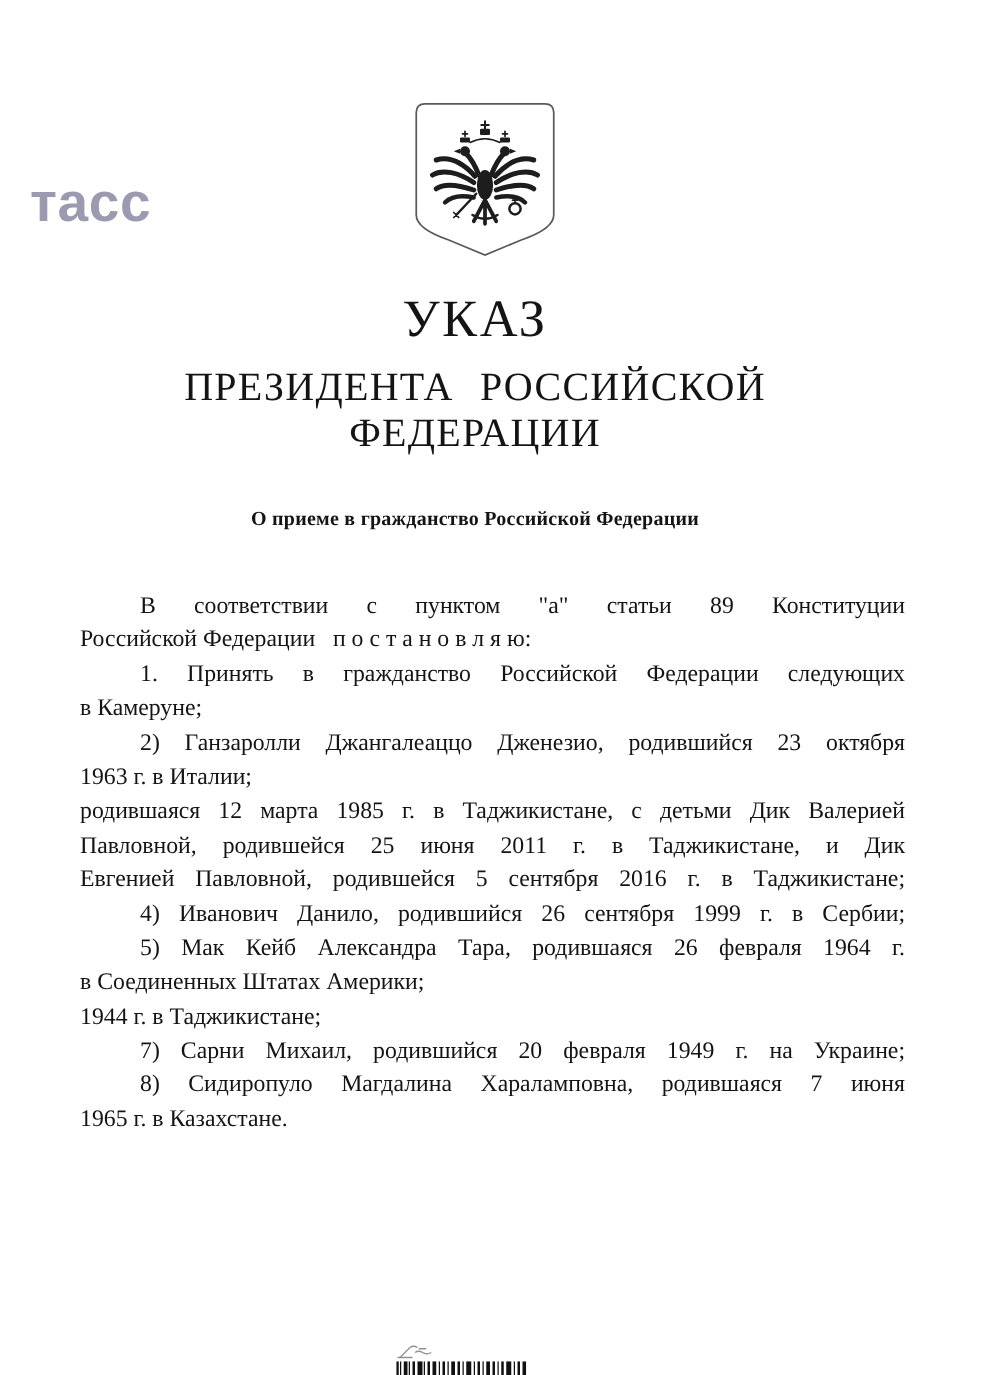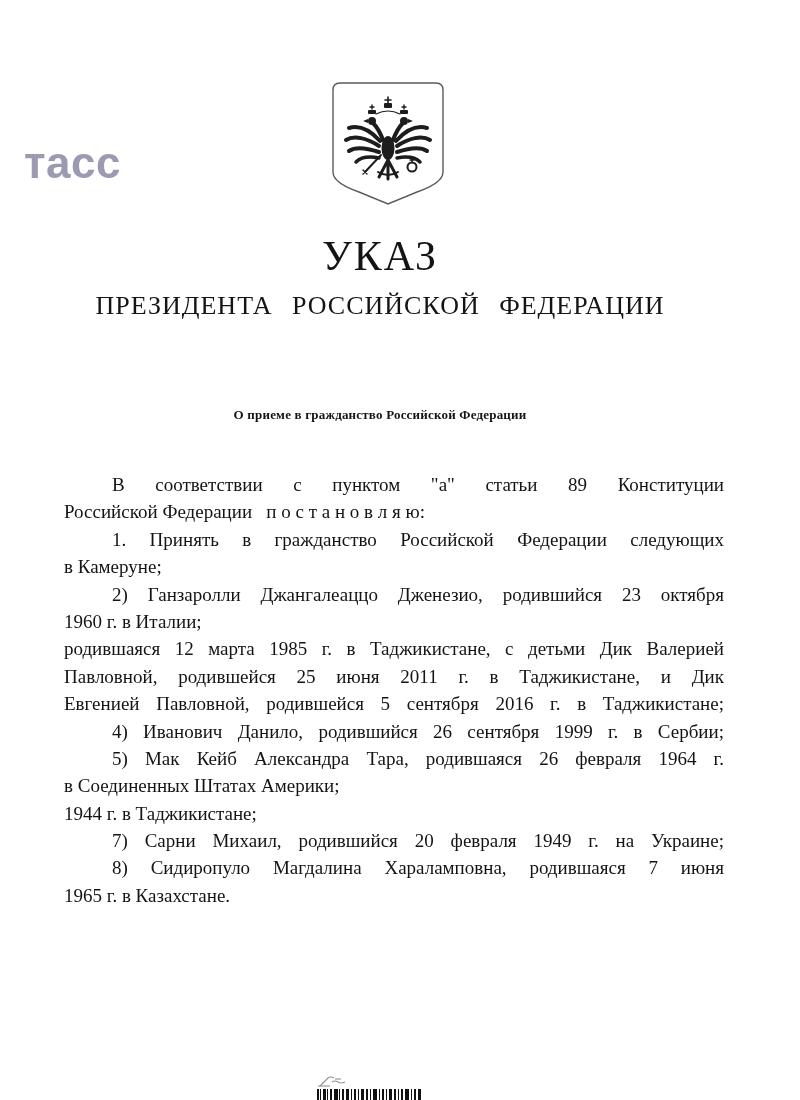--- a/index.html
+++ b/index.html
@@ -8,22 +8,22 @@
     font-family:"Liberation Serif", serif; color:#141414; overflow:hidden;margin-top:48px;
   }
   .tass {
     position:absolute; left:24px; top:93px;
     font-family:"Liberation Sans", sans-serif; font-weight:700;
     font-size:44px; line-height:1; letter-spacing:0.5px; color:#9c9ab0;
   }
   .emblem { position:absolute; left:332px; top:34px; }
   .title-block { position:absolute; left:50px; width:660px; text-align:center; }
   .decree-title { top:184px; font-size:42px; letter-spacing:2px; }
-  .decree-issuer { top:243px; font-size:26px; letter-spacing:1px; word-spacing:12px; }
-  .decree-subject { top:359px; font-size:13px; font-weight:700; letter-spacing:0.2px;text-align:center; }
+  .decree-issuer { top:243px; font-size:32px; letter-spacing:1px; word-spacing:12px; }
+  .decree-subject { top:359px; font-size:16px; font-weight:700; letter-spacing:0.2px;text-align:center; }
   .body {
     position:absolute; left:64px; top:423px; width:660px;
     font-size:19px;
   }
   .ln { line-height:27.4px; height:27.4px; }
   .j { text-align:justify; text-align-last:justify; }
   .in { text-indent:48px; }
   .smudge { position:absolute; left:316px; top:1026px; opacity:0.75; }
   .bars { position:absolute; left:317px; top:1041px; }
   .bdigits {
@@ -84,21 +84,21 @@
   <div class="title-block decree-issuer" style="position:absolute;">ПРЕЗИДЕНТА РОССИЙСКОЙ ФЕДЕРАЦИИ</div>
 
   <div class="title-block decree-subject" style="position:absolute;">О приеме в гражданство Российской Федерации</div>
 
   <div class="body">
     <div class="ln j in">В соответствии с пунктом "а" статьи 89 Конституции</div>
     <div class="ln">Российской Федерации&nbsp;&nbsp;&nbsp;п&nbsp;о&nbsp;с&nbsp;т&nbsp;а&nbsp;н&nbsp;о&nbsp;в&nbsp;л&nbsp;я&nbsp;ю:</div>
     <div class="ln j in">1. Принять в гражданство Российской Федерации следующих</div>
     <div class="ln">в Камеруне;</div>
     <div class="ln j in">2) Ганзаролли Джангалеаццо Дженезио, родившийся 23 октября</div>
-    <div class="ln">1960 г. в Италии;</div>
+    <div class="ln">1963 г. в Италии;</div>
     <div class="ln j">родившаяся 12 марта 1985 г. в Таджикистане, с детьми Дик Валерией</div>
     <div class="ln j">Павловной, родившейся 25 июня 2011 г. в Таджикистане, и Дик</div>
     <div class="ln j">Евгенией Павловной, родившейся 5 сентября 2016 г. в Таджикистане;</div>
     <div class="ln j in">4) Иванович Данило, родившийся 26 сентября 1999 г. в Сербии;</div>
     <div class="ln j in">5) Мак Кейб Александра Тара, родившаяся 26 февраля 1964 г.</div>
     <div class="ln">в Соединенных Штатах Америки;</div>
     <div class="ln">1944 г. в Таджикистане;</div>
     <div class="ln j in">7) Сарни Михаил, родившийся 20 февраля 1949 г. на Украине;</div>
     <div class="ln j in">8) Сидиропуло Магдалина Хараламповна, родившаяся 7 июня</div>
     <div class="ln">1965 г. в Казахстане.</div>

